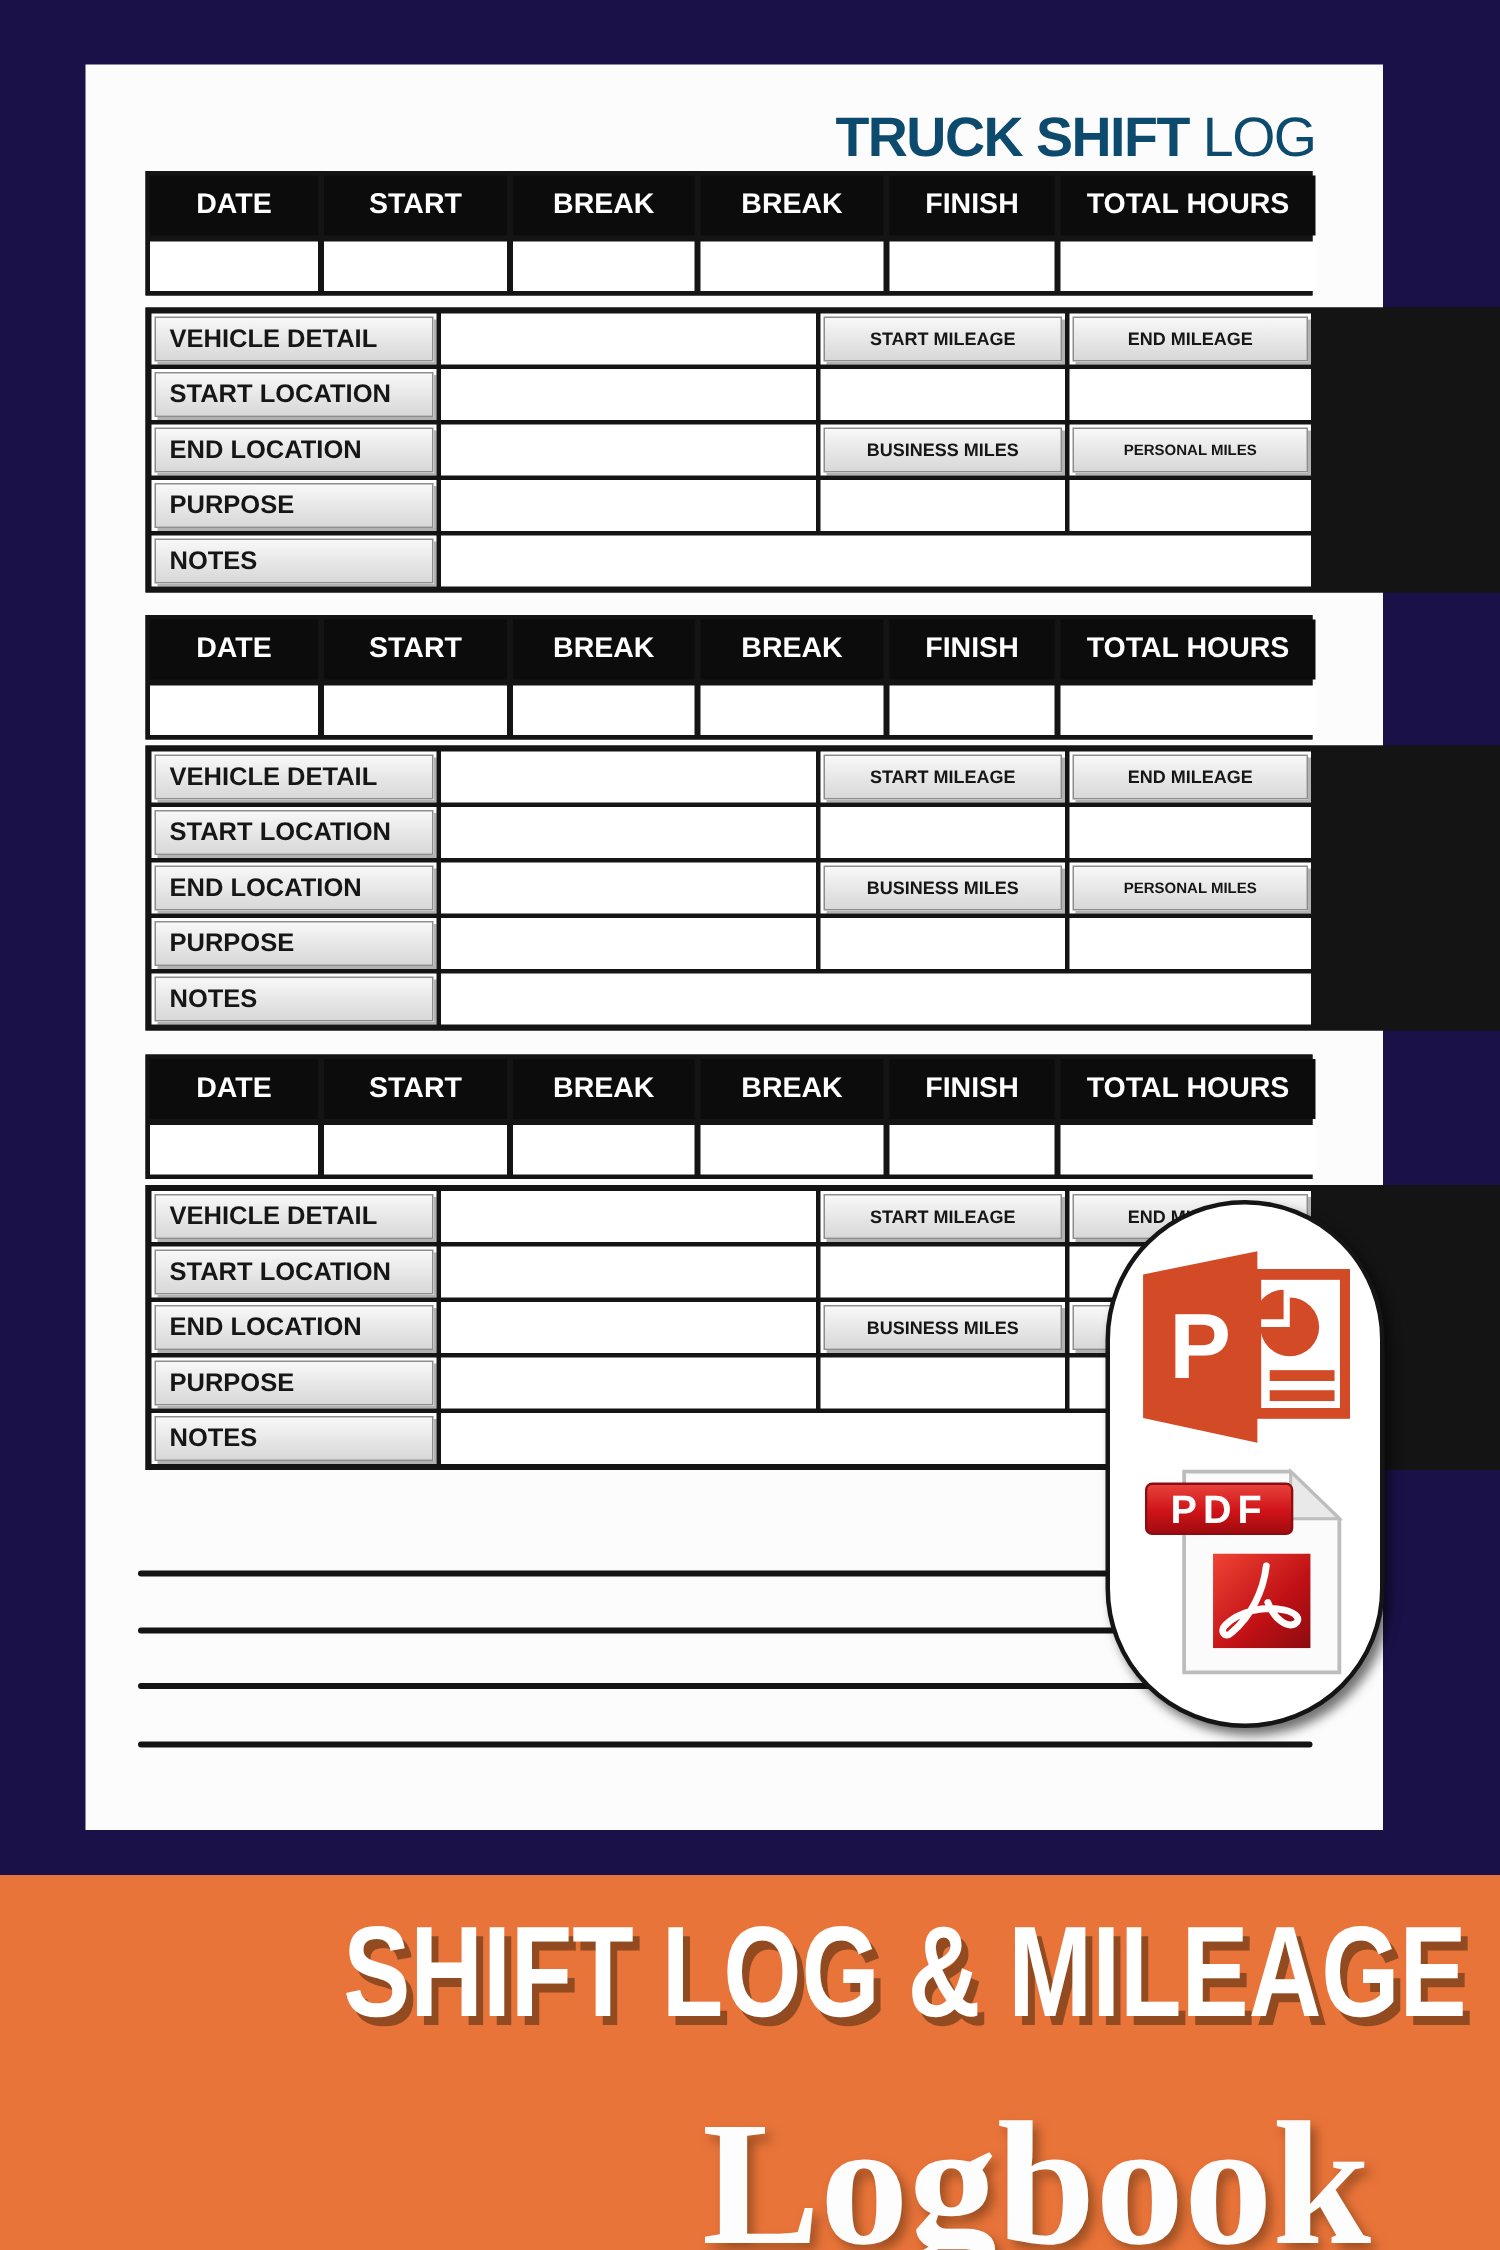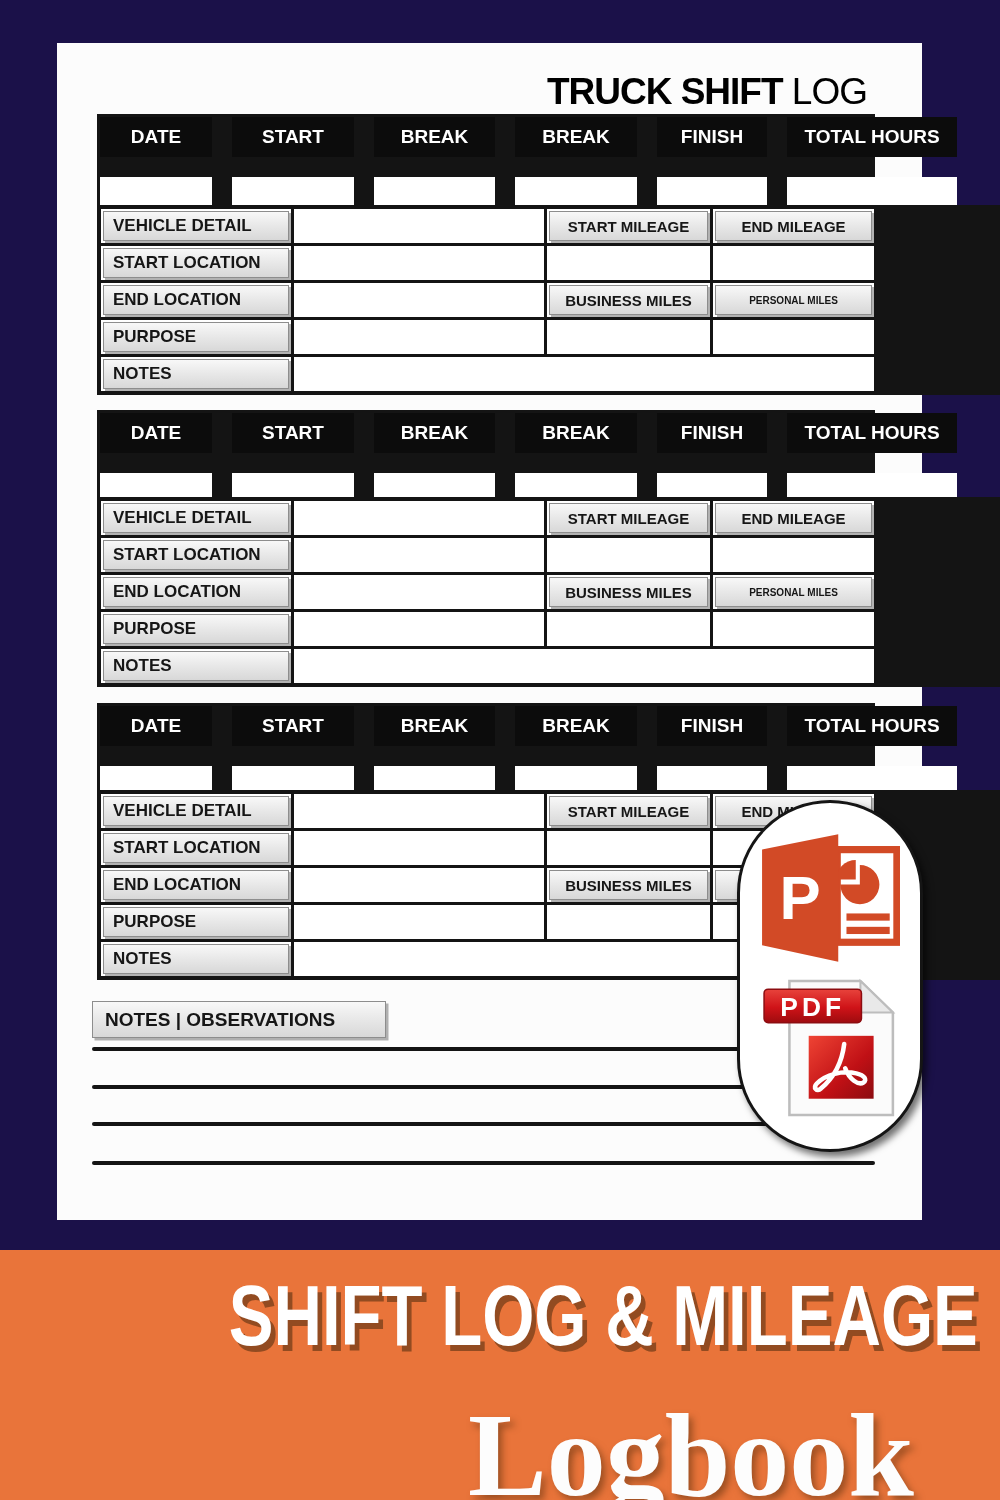--- a/index.html
+++ b/index.html
@@ -6,41 +6,41 @@
     --navy:#1b1149; --orange:#e9743a; --ink:#141414; --paper:#fcfcfc;
     --ppt-red:#d24a26; --pdf-red:#d6201f; --pdf-dark:#8c0c10;
   }
   *{margin:0;padding:0;box-sizing:border-box;}
   html,body{width:1000px;height:1500px;}
   body{font-family:"Liberation Sans",sans-serif;background:var(--navy);position:relative;overflow:hidden;}
 
   
   .page{position:absolute;left:57px;top:43px;width:865px;height:1177px;background:var(--paper);}
 
-  .page-title{position:absolute;top:28px;right:55px;font-size:37px;letter-spacing:-1px;color:#000000;white-space:nowrap;margin-left:35px;}
+  .page-title{position:absolute;top:28px;right:45px;font-size:37px;letter-spacing:-1px;color:#0c4a6e;white-space:nowrap;margin-left:35px;}
   .t-bold{font-weight:bold;}
   .t-light{font-weight:normal;}
 
   
   .shift-table{position:absolute;left:40px;width:778px;display:grid;
     grid-template-columns:112px 122px 121px 122px 110px 170px;
-    grid-template-rows:40px 33px;gap:20px;background:var(--ink);border:3px solid var(--ink);}
+    grid-template-rows:40px 33px;gap:4px;background:var(--ink);border:3px solid var(--ink);}
   .sh{background:#0c0c0c;color:#fff;font-weight:bold;font-size:19px;display:flex;align-items:center;justify-content:center;letter-spacing:0;}
   .sc{background:#fff;}
 
   
   .detail-table{position:absolute;left:40px;width:913px;display:grid;
     grid-template-columns:190px 250px 163px 161px;
     grid-template-rows:repeat(5,34px);gap:3px;background:var(--ink);border:4px solid var(--ink);}
   .dc{background:#fff;display:flex;align-items:stretch;}
   .span3{grid-column:2/5;}
   .gbtn{flex:1;margin:2px;background:linear-gradient(180deg,#f8f8f8 0%,#e6e6e6 55%,#d8d8d8 100%);
     border:1px solid #8d8d8d;box-shadow:2px 2px 0 rgba(0,0,0,.3);
     display:flex;align-items:center;justify-content:center;
-    font-weight:bold;font-size:15px;color:#161616;white-space:nowrap;}
+    font-weight:bold;font-size:12px;color:#161616;white-space:nowrap;}
   .lab .gbtn{justify-content:flex-start;padding-left:9px;font-size:17px;}
   .fs-small .gbtn{font-size:10px;}
 
   
   .s1-shift{top:71px;}  .s1-detail{top:162px;}
   .s2-shift{top:367px;} .s2-detail{top:454px;}
   .s3-shift{top:660px;} .s3-detail{top:747px;}
 
   
   .notes-box{position:absolute;left:35px;top:958px;width:294px;height:37px;
@@ -242,21 +242,20 @@
     <div class="dc"></div>
     <div class="dc"></div>
     <div class="dc"></div>
 
     <div class="dc lab">
         <div class="gbtn">NOTES</div>
       </div>
     <div class="dc span3"></div>
   </div>
 
-  <div class="notes-box">NOTES | OBSERVATIONS</div>
   <div class="note-line nl1"></div>
   <div class="note-line nl2"></div>
   <div class="note-line nl3"></div>
   <div class="note-line nl4"></div>
 </div>
 
 <div class="capsule">
 
   <svg width="140" height="130" viewBox="0 0 136 126">
 

